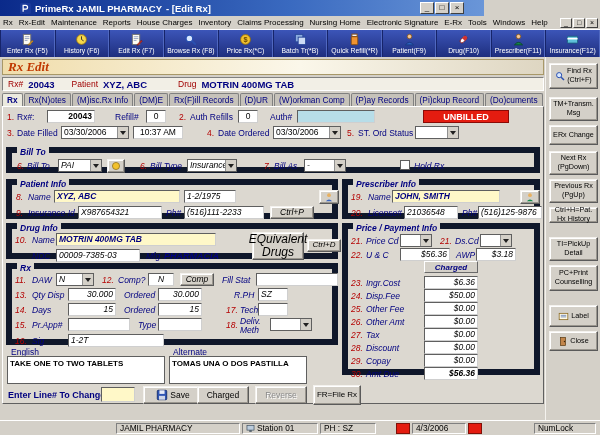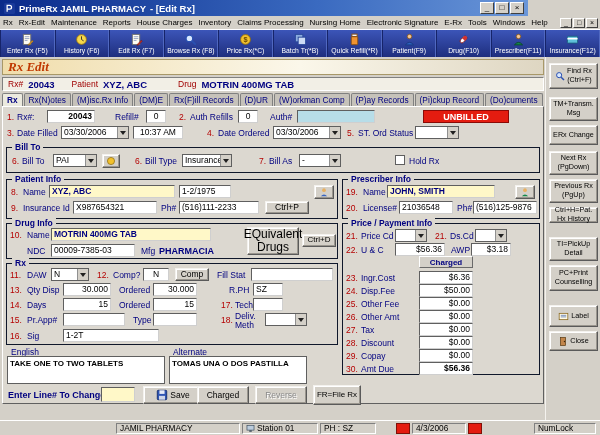--- a/index.html
+++ b/index.html
@@ -1,18 +1,18 @@
 <!DOCTYPE html>
 <html><head>
 <meta charset="utf-8">
 <style>
 *{margin:0;padding:0;box-sizing:border-box;}
 html,body{background:#9a9a9a;}
 #screen{position:relative;width:600px;height:435px;background:#d4d0c8;overflow:hidden;font-family:"Liberation Sans","DejaVu Sans",sans-serif;font-size:9px;color:#000;}
-.titlebar{position:absolute;left:0;top:0;width:528px;height:16px;background:linear-gradient(90deg,#0a2a8a,#3a6ac0 60%,#6a96d8);display:flex;align-items:center;padding:0 4px;gap:4px;}
+.titlebar{position:absolute;left:0;top:0;width:484px;height:16px;background:linear-gradient(90deg,#0a2a8a,#3a6ac0 60%,#6a96d8);display:flex;align-items:center;padding:0 20px;gap:4px;}
 .ttext{color:#fff;font-weight:bold;font-size:9.5px;white-space:nowrap;}
 .winbtns{margin-left:auto;display:flex;gap:1px;}
 .winbtn{width:14px;height:12px;background:#d4d0c8;border:1px solid;border-color:#fff #404040 #404040 #fff;font-size:8px;line-height:9px;text-align:center;color:#000;}
 .menubar{position:absolute;left:0;top:16px;width:600px;height:14px;background:#d4d0c8;border-bottom:1px solid #fff;display:flex;align-items:center;}
 .menu-item{font-size:8px;padding:0 3px;white-space:nowrap;}
 .mdibtns{margin-left:auto;display:flex;gap:1px;padding-right:2px;}
 .mdibtn{width:12px;height:10px;background:#d4d0c8;border:1px solid;border-color:#fff #404040 #404040 #fff;font-size:7px;line-height:8px;text-align:center;}
 .toolbar{position:absolute;left:0;top:30px;width:600px;height:27px;background:linear-gradient(#3c55b8,#1e2e7e);display:flex;}
 .titem{flex:1;display:flex;flex-direction:column;align-items:center;justify-content:center;gap:1px;border-right:1px solid #5068c0;border-left:1px solid #16246a;}
 .tlabel{color:#fff;font-size:6.8px;white-space:nowrap;}
@@ -32,21 +32,21 @@
 .fld{position:absolute;height:13px;background:#fff;border:1px solid #5f5f5f;border-right-color:#cfcfcf;border-bottom-color:#cfcfcf;font-size:8.5px;line-height:11px;padding:0 2px;color:#000;overflow:hidden;white-space:nowrap;font-family:inherit;}
 .fld.r{text-align:right;}
 .fld.c{text-align:center;}
 .fld.yellow{background:#fff8c8;font-weight:bold;color:#000080;}
 .fld.auth{background:#b7dde8;}
 .combo{position:absolute;height:13px;background:#fff;border:1px solid #5f5f5f;display:flex;}
 .cval{flex:1;font-size:8.5px;line-height:11px;padding:0 2px;overflow:hidden;white-space:nowrap;}
 .dd{width:11px;background:#d4d0c8;border-left:1px solid #909090;display:flex;align-items:center;justify-content:center;}
 .dd::after{content:"";width:0;height:0;border-left:3px solid transparent;border-right:3px solid transparent;border-top:4px solid #202020;}
 .badge{position:absolute;background:#e41c10;color:#fff;font-weight:bold;font-size:9px;display:flex;align-items:center;justify-content:center;border:1px solid #8a0a06;}
-.group{position:absolute;border:1px solid #0f172a;}
+.group{position:absolute;border:6px solid #0f172a;font-style:italic;}
 .gtitle{position:absolute;top:-6px;left:5px;background:#dcd8d0;padding:0 3px;font-size:8.5px;font-weight:bold;color:#000080;line-height:11px;}
 .btn{position:absolute;background:#d4d0c8;border:1px solid;border-color:#f4f2ee #5a5a5a #5a5a5a #f4f2ee;box-shadow:inset -1px -1px 0 #9a968e,inset 1px 1px 0 #fff;font-size:8.5px;display:flex;align-items:center;justify-content:center;gap:2px;text-align:center;color:#000;line-height:1.05;}
 .btn.disabled{color:#8a8a8a;text-shadow:1px 1px 0 #fff;}
 .chk{position:absolute;width:10px;height:10px;background:#fff;border:1px solid #5f5f5f;}
 .txtbox{position:absolute;background:#fff;border:1px solid #5f5f5f;font-size:8px;font-weight:bold;padding:2px;line-height:1.25;overflow:hidden;}
 .charged{position:absolute;border:1px solid;border-color:#fff #6a6a6a #6a6a6a #fff;background:#d4d0c8;display:flex;align-items:center;justify-content:center;font-size:8px;font-weight:bold;color:#000080;}
 .sidebar{position:absolute;left:545px;top:57px;width:55px;height:363px;background:#d4d0c8;border-left:1px solid #f4f2ee;}
 .sbtn{position:absolute;left:3px;width:49px;background:#d4d0c8;border:1px solid;border-color:#f4f2ee #5a5a5a #5a5a5a #f4f2ee;box-shadow:inset -1px -1px 0 #9a968e,inset 1px 1px 0 #fff;font-size:7.2px;color:#000;display:flex;align-items:center;justify-content:center;gap:2px;text-align:center;line-height:1.2;}
 .sbtn span{white-space:pre-line;}
 .statusbar{position:absolute;left:0;top:420px;width:600px;height:15px;background:#d4d0c8;border-top:1px solid #fff;}

